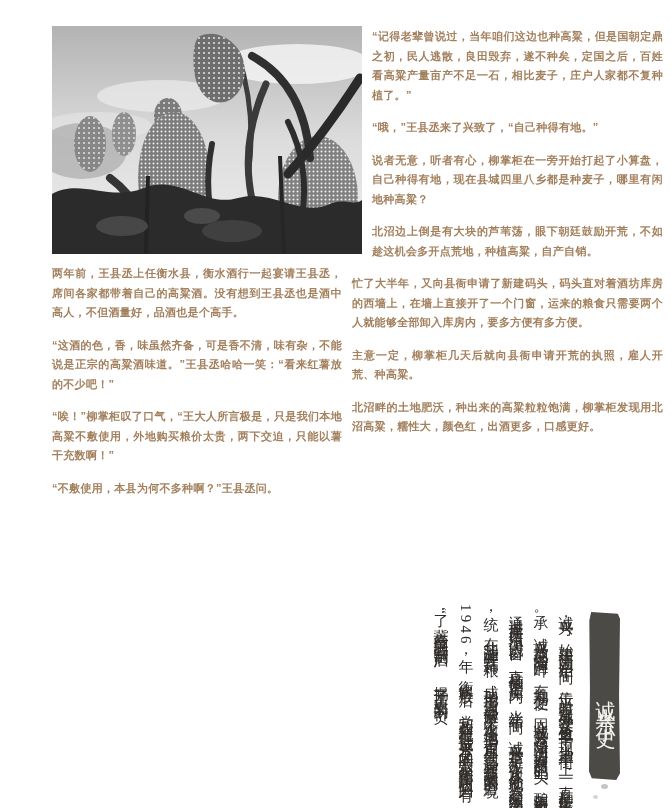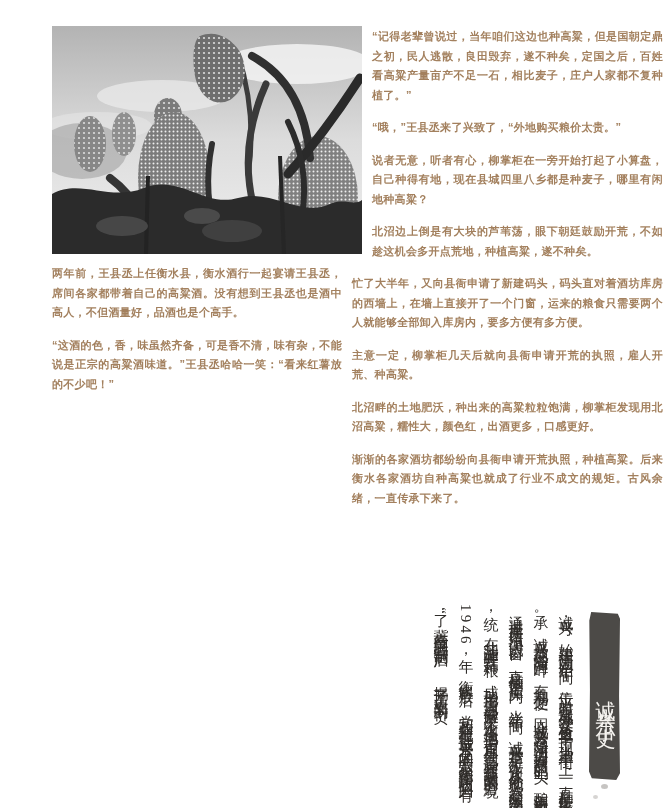--- a/index.html
+++ b/index.html
@@ -107,31 +107,32 @@
       <path d="M228,130 L232,228" stroke="#262626" stroke-width="4"></path>
       <ellipse cx="70" cy="200" rx="26" ry="10" fill="#474747"></ellipse>
       <ellipse cx="180" cy="205" rx="30" ry="11" fill="#404040"></ellipse>
       <ellipse cx="150" cy="190" rx="18" ry="8" fill="#4a4a4a"></ellipse>
     </g>
   </svg>
 
   <div class="textcol col-left">
     <p>两年前，王县丞上任衡水县，衡水酒行一起宴请王县丞，席间各家都带着自己的高粱酒。没有想到王县丞也是酒中高人，不但酒量好，品酒也是个高手。</p>
     <p>“这酒的色，香，味虽然齐备，可是香不清，味有杂，不能说是正宗的高粱酒味道。”王县丞哈哈一笑：“看来红薯放的不少吧！”</p>
+    <p>“唉！”柳掌柜叹了口气，“王大人所言极是，只是我们本地高粱不敷使用，外地购买粮价太贵，两下交迫，只能以薯干充数啊！”</p>
+    <p>“不敷使用，本县为何不多种啊？”王县丞问。</p>
   </div>
 
   <div class="textcol col-right">
     <p class="ind">“记得老辈曾说过，当年咱们这边也种高粱，但是国朝定鼎之初，民人逃散，良田毁弃，遂不种矣，定国之后，百姓看高粱产量亩产不足一石，相比麦子，庄户人家都不复种植了。”</p>
-    <p class="ind">“哦，”王县丞来了兴致了，“外地购买粮价太贵。”</p>
+    <p class="ind">“哦，”王县丞来了兴致了，“自己种得有地。”</p>
     <p class="ind">说者无意，听者有心，柳掌柜在一旁开始打起了小算盘，自己种得有地，现在县城四里八乡都是种麦子，哪里有闲地种高粱？</p>
-    <p class="ind">北沼边上倒是有大块的芦苇荡，眼下朝廷鼓励开荒，不如趁这机会多开点荒地，种植高粱，遂不种矣。</p>
+    <p class="ind">北沼边上倒是有大块的芦苇荡，眼下朝廷鼓励开荒，不如趁这机会多开点荒地，种植高粱，自产自销。</p>
     <p>忙了大半年，又向县衙申请了新建码头，码头直对着酒坊库房的西墙上，在墙上直接开了一个门窗，运来的粮食只需要两个人就能够全部卸入库房内，要多方便有多方便。</p>
     <p>主意一定，柳掌柜几天后就向县衙申请开荒的执照，雇人开荒、种高粱。</p>
     <p>北沼畔的土地肥沃，种出来的高粱粒粒饱满，柳掌柜发现用北沼高粱，糯性大，颜色红，出酒更多，口感更好。</p>
-    <p>渐渐的各家酒坊都纷纷向县衙申请开荒执照，种植高粱。后来衡水各家酒坊自种高粱也就成了行业不成文的规矩。古风余绪，一直传承下来了。</p>
   </div>
 
   <div class="story">诚兴号，始建于清朝同治年间，位于当时衡水城外安济桥边篦子市（现为阜丰街）上，一直在柳氏家族手中传承。诚兴号地处滏阳河畔，有地利之便，因此诚兴号在滏阳河边拥有自己的码头，酿酒用粮可以直接通过库房西墙小门式窗口，直接倾倒在库内。光绪年间，诚兴号掌柜一改衡水从外地购入高粱酿酒之传统，在北沼湖畔开荒种粮，成功地用当地高粱解决了衡水当地酒坊一直用外地高粱与红薯酿酒的窘境。1946年，衡水解放后，党和政府把包括诚兴号在内的十八家酿酒作坊收归国有，成立了“冀南行署国营制酒厂”，揭开了历史新的一页。</div>
 
   <div class="badge">诚兴号小史</div>
   <div class="speck speck-1"></div>
   <div class="speck speck-2"></div>
 
 </div>
 

